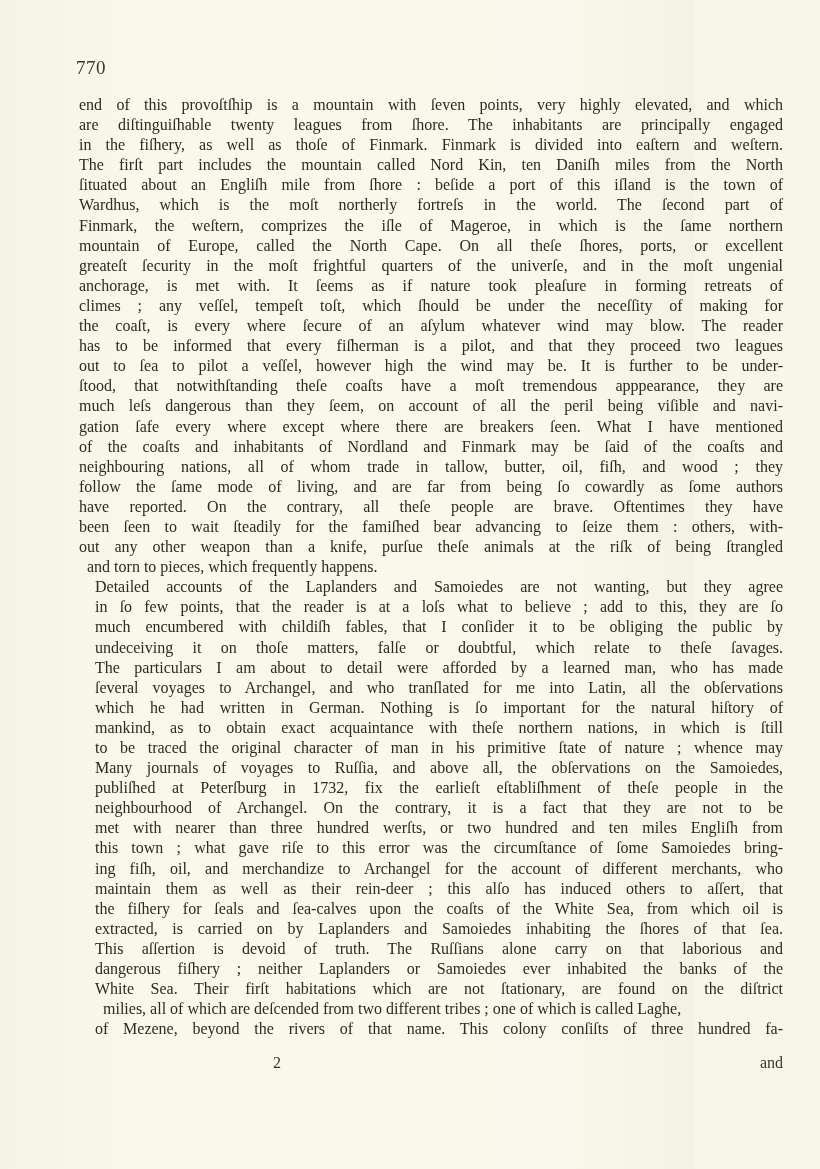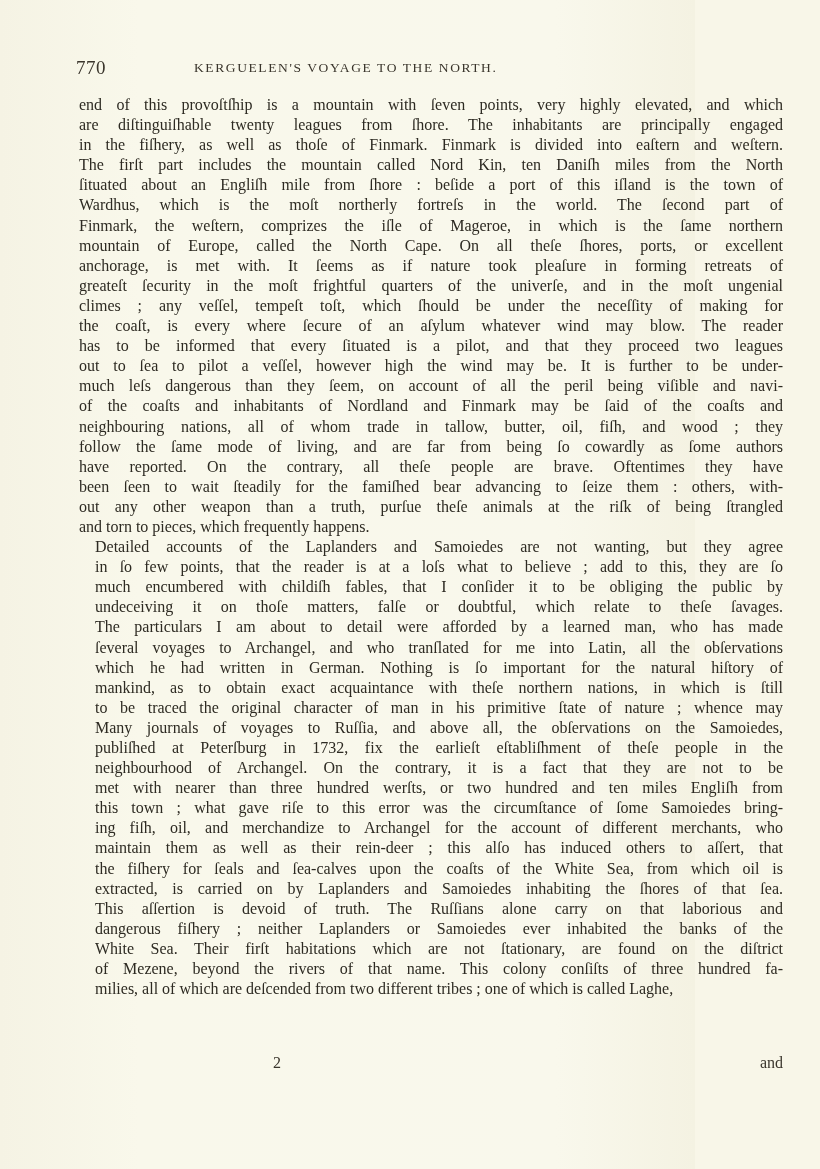--- a/index.html
+++ b/index.html
@@ -63,20 +63,21 @@
   }
   .line {
     display: block;
     text-align: justify;
     text-align-last: justify;
     white-space: nowrap;
     overflow: visible;
   }
   .line.last {
     text-align-last: left;
+    margin-left: 8px;
   }
   .footer {
     position: absolute;
     top: 1054px;
     left: 79px;
     width: 704px;
     height: 22px;
     font-size: 16px;
   }
   .signature {
@@ -92,46 +93,47 @@
     color: #3a352c;
   }
 </style>
 </head>
 <body>
 
 <div class="page">
 
   <div class="running-head">
     <span class="page-number">770</span>
-    <span class="running-title">KERGUELEN'S VOYAGE TO THE NORTH.</span>
   </div>
 
   <div class="body-text" id="body-text">
       <p>
         <span class="line">end of this provoſtſhip is a mountain with ſeven points, very highly elevated, and which</span>
         <span class="line">are diſtinguiſhable twenty leagues from ſhore. The inhabitants are principally engaged</span>
         <span class="line">in the fiſhery, as well as thoſe of Finmark. Finmark is divided into eaſtern and weſtern.</span>
         <span class="line">The firſt part includes the mountain called Nord Kin, ten Daniſh miles from the North</span>
         <span class="line">ſituated about an Engliſh mile from ſhore : beſide a port of this iſland is the town of</span>
         <span class="line">Wardhus, which is the moſt northerly fortreſs in the world. The ſecond part of</span>
         <span class="line">Finmark, the weſtern, comprizes the iſle of Mageroe, in which is the ſame northern</span>
         <span class="line">mountain of Europe, called the North Cape. On all theſe ſhores, ports, or excellent</span>
+        <span class="line">greateſt ſecurity in the moſt frightful quarters of the univerſe, and in the moſt ungenial</span>
         <span class="line">anchorage, is met with. It ſeems as if nature took pleaſure in forming retreats of</span>
-        <span class="line">greateſt ſecurity in the moſt frightful quarters of the univerſe, and in the moſt ungenial</span>
         <span class="line">climes ; any veſſel, tempeſt toſt, which ſhould be under the neceſſity of making for</span>
         <span class="line">the coaſt, is every where ſecure of an aſylum whatever wind may blow. The reader</span>
-        <span class="line">has to be informed that every ſituated is a pilot, and that they proceed two leagues</span>
+        <span class="line">has to be informed that every fiſherman is a pilot, and that they proceed two leagues</span>
         <span class="line">out to ſea to pilot a veſſel, however high the wind may be. It is further to be under-</span>
+        <span class="line">ſtood, that notwithſtanding theſe coaſts have a moſt tremendous apppearance, they are</span>
         <span class="line">much leſs dangerous than they ſeem, on account of all the peril being viſible and navi-</span>
+        <span class="line">gation ſafe every where except where there are breakers ſeen. What I have mentioned</span>
         <span class="line">of the coaſts and inhabitants of Nordland and Finmark may be ſaid of the coaſts and</span>
         <span class="line">neighbouring nations, all of whom trade in tallow, butter, oil, fiſh, and wood ; they</span>
         <span class="line">follow the ſame mode of living, and are far from being ſo cowardly as ſome authors</span>
         <span class="line">have reported. On the contrary, all theſe people are brave. Oftentimes they have</span>
         <span class="line">been ſeen to wait ſteadily for the famiſhed bear advancing to ſeize them : others, with-</span>
-        <span class="line">out any other weapon than a truth, purſue theſe animals at the riſk of being ſtrangled</span>
+        <span class="line">out any other weapon than a knife, purſue theſe animals at the riſk of being ſtrangled</span>
         <span class="line last">and torn to pieces, which frequently happens.</span>
       </p>
       <p class="indent">
         <span class="line" style="text-indent: 16px;">Detailed accounts of the Laplanders and Samoiedes are not wanting, but they agree</span>
         <span class="line">in ſo few points, that the reader is at a loſs what to believe ; add to this, they are ſo</span>
         <span class="line">much encumbered with childiſh fables, that I conſider it to be obliging the public by</span>
         <span class="line">undeceiving it on thoſe matters, falſe or doubtful, which relate to theſe ſavages.</span>
         <span class="line">The particulars I am about to detail were afforded by a learned man, who has made</span>
         <span class="line">ſeveral voyages to Archangel, and who tranſlated for me into Latin, all the obſervations</span>
         <span class="line">which he had written in German. Nothing is ſo important for the natural hiſtory of</span>
@@ -144,22 +146,22 @@
         <span class="line">neighbourhood of Archangel. On the contrary, it is a fact that they are not to be</span>
         <span class="line">met with nearer than three hundred werſts, or two hundred and ten miles Engliſh from</span>
         <span class="line">this town ; what gave riſe to this error was the circumſtance of ſome Samoiedes bring-</span>
         <span class="line">ing fiſh, oil, and merchandize to Archangel for the account of different merchants, who</span>
         <span class="line">maintain them as well as their rein-deer ; this alſo has induced others to aſſert, that</span>
         <span class="line">the fiſhery for ſeals and ſea-calves upon the coaſts of the White Sea, from which oil is</span>
         <span class="line">extracted, is carried on by Laplanders and Samoiedes inhabiting the ſhores of that ſea.</span>
         <span class="line">This aſſertion is devoid of truth. The Ruſſians alone carry on that laborious and</span>
         <span class="line">dangerous fiſhery ; neither Laplanders or Samoiedes ever inhabited the banks of the</span>
         <span class="line">White Sea. Their firſt habitations which are not ſtationary, are found on the diſtrict</span>
+        <span class="line last">milies, all of which are deſcended from two different tribes ; one of which is called Laghe,</span>
         <span class="line">of Mezene, beyond the rivers of that name. This colony conſiſts of three hundred fa-</span>
-        <span class="line last">milies, all of which are deſcended from two different tribes ; one of which is called Laghe,</span>
       </p>
     </div>
 
   <div class="footer">
     <span class="signature">2</span>
     <span class="catchword">and</span>
   </div>
 
 </div>
 

